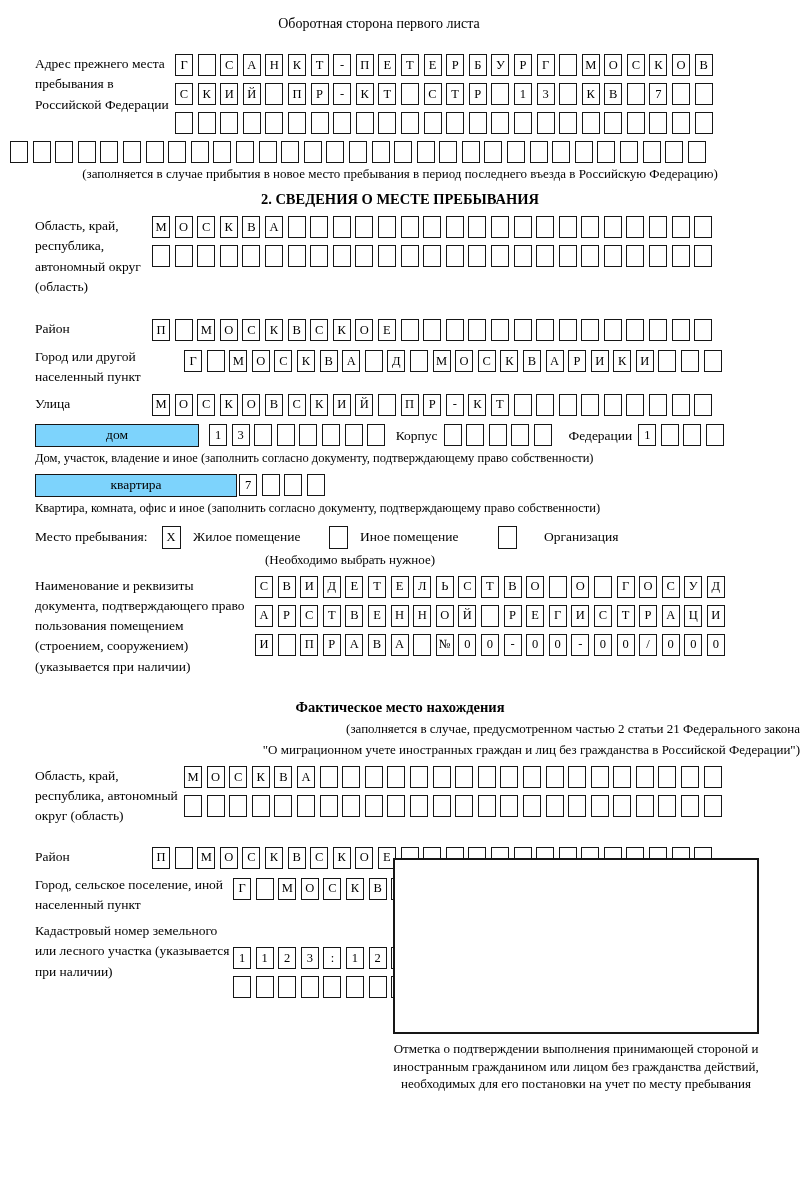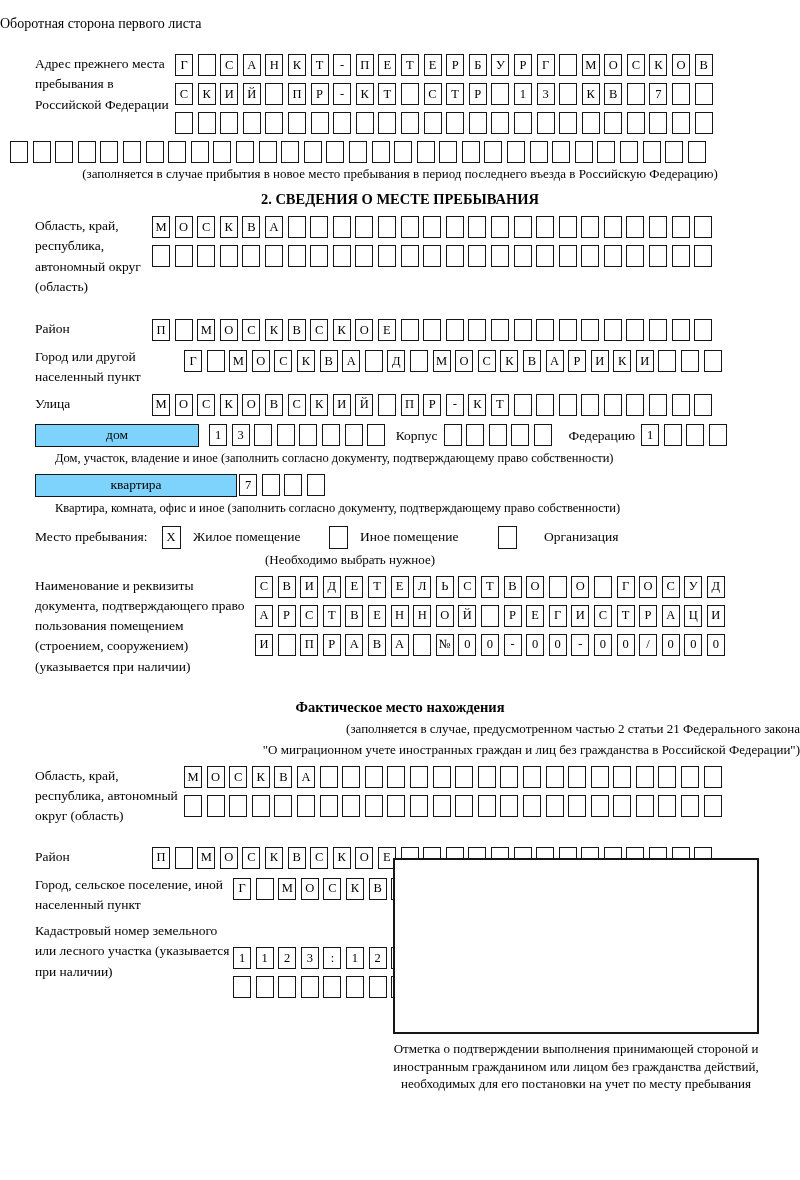--- a/index.html
+++ b/index.html
@@ -1,21 +1,21 @@
 <!DOCTYPE html>
 <html><head>
 <meta charset="utf-8">
 <style>
   html,body{margin:0;padding:0;background:#fff;}
   body{
     width:800px;height:1180px;overflow:hidden;position:relative;
     font-family:"Liberation Serif","DejaVu Serif",serif;color:#000;
     -webkit-font-smoothing:antialiased;
   }
-  .header-note{ text-align:left; padding:16px 42px 0 0; font-size:14px; }
+  .header-note{ text-align:center; padding:16px 42px 0 0; font-size:14px; }
 
   
   .boxrow{ display:flex; flex-wrap:nowrap; }
   .cell{
     flex:none; width:16px; height:20px; border:1.7px solid #161616;
     margin-right:4.6px; display:inline-flex; align-items:center; justify-content:center;
     font-size:12.5px; background:#fff; line-height:1;
   }
   .rows{ display:flex; flex-direction:column; gap:7px; }
 
@@ -30,21 +30,21 @@
   .sec-title{ text-align:center; font-weight:bold; font-size:14.5px; margin-top:9px; }
 
   .mt6{ margin-top:6px; } .mt8{ margin-top:8px; }
 
   .widebox{
     flex:none; border:1.7px solid #161616; height:21px; display:flex;
     align-items:center; justify-content:center; font-size:13.5px; background:#7dd3fc;
   }
   .inline-lab{ font-size:13.5px; flex:none; padding:2px 6px 0 6px; }
 
-  .notes-line{ font-size:12.5px; padding-left:55px; margin-top:4px; }
+  .notes-line{ font-size:12.5px; padding-left:35px; margin-top:4px; }
 
   .mesto-row{ display:flex; align-items:center; padding-left:35px; margin-top:10px; font-size:13.5px; }
   .mesto-row .cell{ width:17px; height:21px; }
   .cb-gap{ width:14px; flex:none; }
 
   .fact-title{ text-align:center; font-weight:bold; font-size:14.5px; margin-top:22px; }
   .fact-note{ text-align:right; font-size:13px; margin-top:5px; }
 
   .stamp-wrap{ position:absolute; left:393px; top:858px; width:366px; }
   .stamp-box{ height:172px; border:2.2px solid #161616; background:#fff; }
@@ -340,21 +340,21 @@
       <span class="cell"></span>
     </div>
   <div class="inline-lab">Корпус</div>
   <div class="boxrow">
       <span class="cell"></span>
       <span class="cell"></span>
       <span class="cell"></span>
       <span class="cell"></span>
       <span class="cell"></span>
     </div>
-  <div class="inline-lab" style="padding-left:12px">Федерацию</div>
+  <div class="inline-lab" style="padding-left:12px">Федерации</div>
   <div class="boxrow">
       <span class="cell">1</span>
       <span class="cell"></span>
       <span class="cell"></span>
       <span class="cell"></span>
     </div>
 </div>
 <div class="notes-line">Дом, участок, владение и иное (заполнить согласно документу, подтверждающему право собственности)</div>
 
 <div class="field mt8" style="align-items:center">

